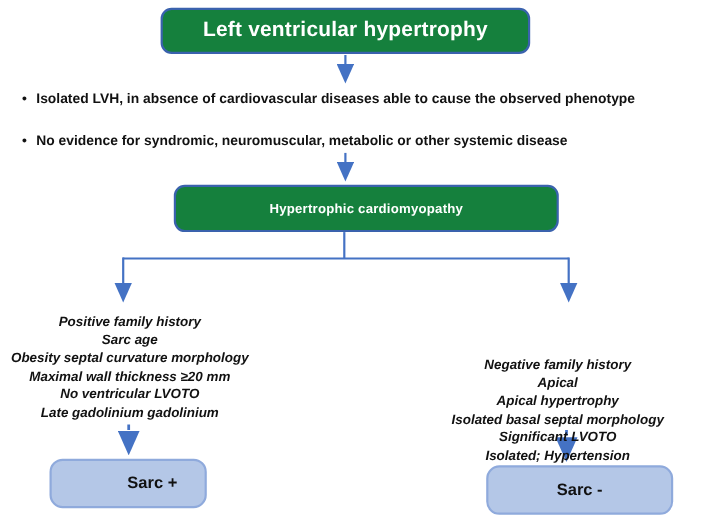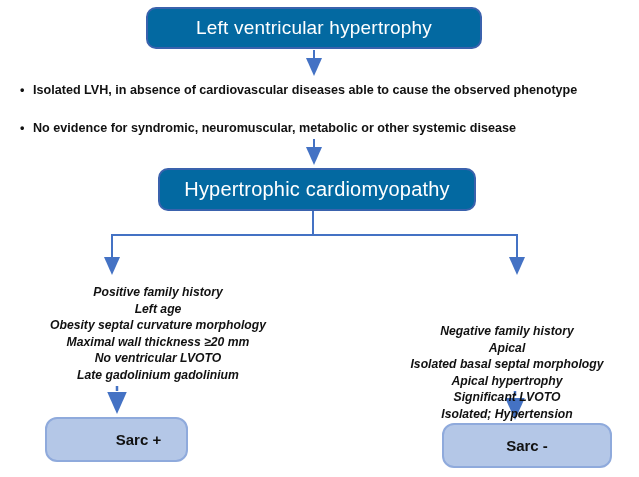--- a/index.html
+++ b/index.html
@@ -12,34 +12,34 @@
     overflow: hidden;
   }
   #connectors {
     position: absolute;
     left: 0; top: 0;
     width: 639px; height: 477px;
     z-index: 1;
   }
   .node-box {
     position: absolute;
-    background: #0369a1;
+    background: #15803d;
     border: 2px solid #3a62ad;
     border-radius: 10px;
     color: #ffffff;
-    font-weight: normal;
+    font-weight: bold;
     display: flex;
     align-items: center;
     justify-content: center;
     z-index: 2;
     box-sizing: border-box;
     letter-spacing: 0.2px;
   }
   #lvh-box  { left: 146px; top: 7px;   width: 336px; height: 42px; font-size: 19px; }
-  #hcm-box  { left: 158px; top: 168px; width: 318px; height: 43px; font-size: 20px; }
+  #hcm-box  { left: 158px; top: 168px; width: 350px; height: 43px; font-size: 12px; }
   .bullet-item {
     position: absolute;
     left: 20px;
     width: 605px;
     color: #111111;
     font-weight: bold;
     font-size: 12.6px;
     display: flex;
     z-index: 2;
   }
@@ -50,21 +50,21 @@
     position: absolute;
     width: 230px;
     text-align: center;
     color: #111111;
     font-weight: bold;
     font-style: italic;
     font-size: 12.2px;
     line-height: 16.6px;
     z-index: 2;
   }
-  #criteria-left  { left: 3px;   top: 284px; margin-left: 40px; }
+  #criteria-left  { left: 3px;   top: 284px; }
   #criteria-right { left: 392px; top: 287px; margin-top: 36px; }
   .result-box {
     position: absolute;
     background: #b4c7e7;
     border: 2px solid #8faadc;
     border-radius: 12px;
     color: #111111;
     font-weight: bold;
     font-size: 15px;
     display: flex;
@@ -113,32 +113,32 @@
     <span class="bullet-glyph">•</span>
     <span>No evidence for syndromic, neuromuscular, metabolic or other systemic disease</span>
   </div>
 
   <div id="hcm-box" class="node-box">
     <span>Hypertrophic cardiomyopathy</span>
   </div>
 
   <div id="criteria-left" class="criteria-block">
     <div>Positive family history</div>
-    <div>Left age</div>
+    <div>Sarc age</div>
     <div>Obesity septal curvature morphology</div>
     <div>Maximal wall thickness ≥20 mm</div>
     <div>No ventricular LVOTO</div>
     <div>Late gadolinium gadolinium</div>
   </div>
 
   <div id="criteria-right" class="criteria-block">
     <div>Negative family history</div>
     <div>Apical</div>
+    <div>Apical hypertrophy</div>
     <div>Isolated basal septal morphology</div>
-    <div>Apical hypertrophy</div>
     <div>Significant LVOTO</div>
     <div>Isolated; Hypertension</div>
   </div>
 
   <div id="sarc-pos-box" class="result-box">
     <span>Sarc +</span>
   </div>
 
   <div id="sarc-neg-box" class="result-box">
     <span>Sarc -</span>

